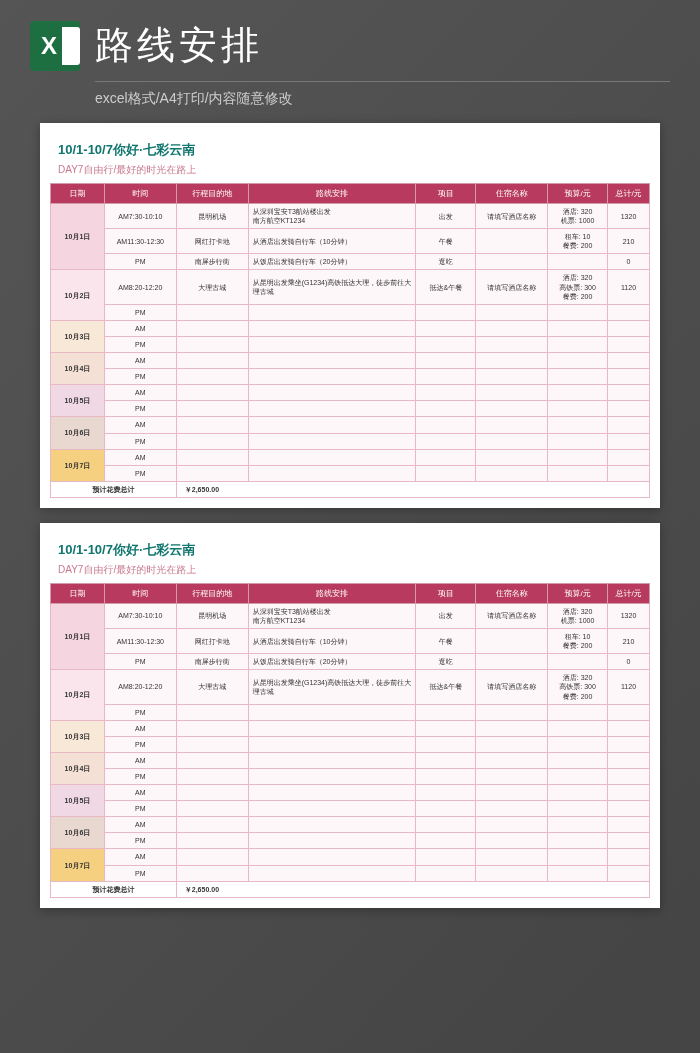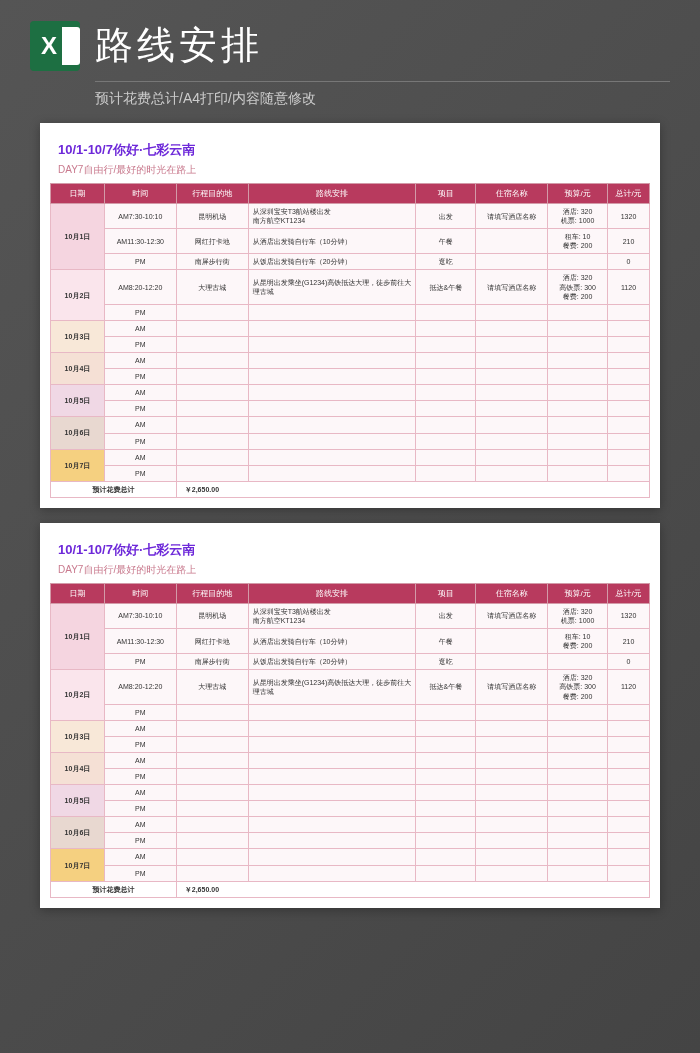--- a/index.html
+++ b/index.html
@@ -60,21 +60,21 @@
     background: #fff;
     margin: 15px 40px;
     padding: 18px 10px 10px;
     font-size: 8px;
     color: #333;
     box-shadow: 0 2px 10px rgba(0,0,0,0.3);
   }
   .sheet-title {
     font-size: 13px;
     font-weight: bold;
-    color: #6d28d9;
+    color: #0f766e;
     margin: 0 8px 4px;
   }
   .sheet-sub {
     font-size: 10px;
     color: #c97a8e;
     margin: 0 8px 6px;
   }
   table {
     width: 100%;
     border-collapse: collapse;
@@ -118,21 +118,21 @@
 </style>
 </head>
 <body>
 
 <div class="header">
   <div class="excel-icon">
       <span class="x">X</span>
     </div>
   <div class="title">路线安排</div>
 </div>
-<div class="subtitle-bar">预计花费总计/A4打印/内容随意修改</div>
+<div class="subtitle-bar">excel格式/A4打印/内容随意修改</div>
 
 <div id="sheet1" class="sheet">
     <div class="sheet-title">10/1-10/7你好·七彩云南</div>
     <div class="sheet-sub">DAY7自由行/最好的时光在路上</div>
     <table>
       <colgroup>
         <col class="col-date">
         <col class="col-time">
         <col class="col-dest">
         <col class="col-route">

